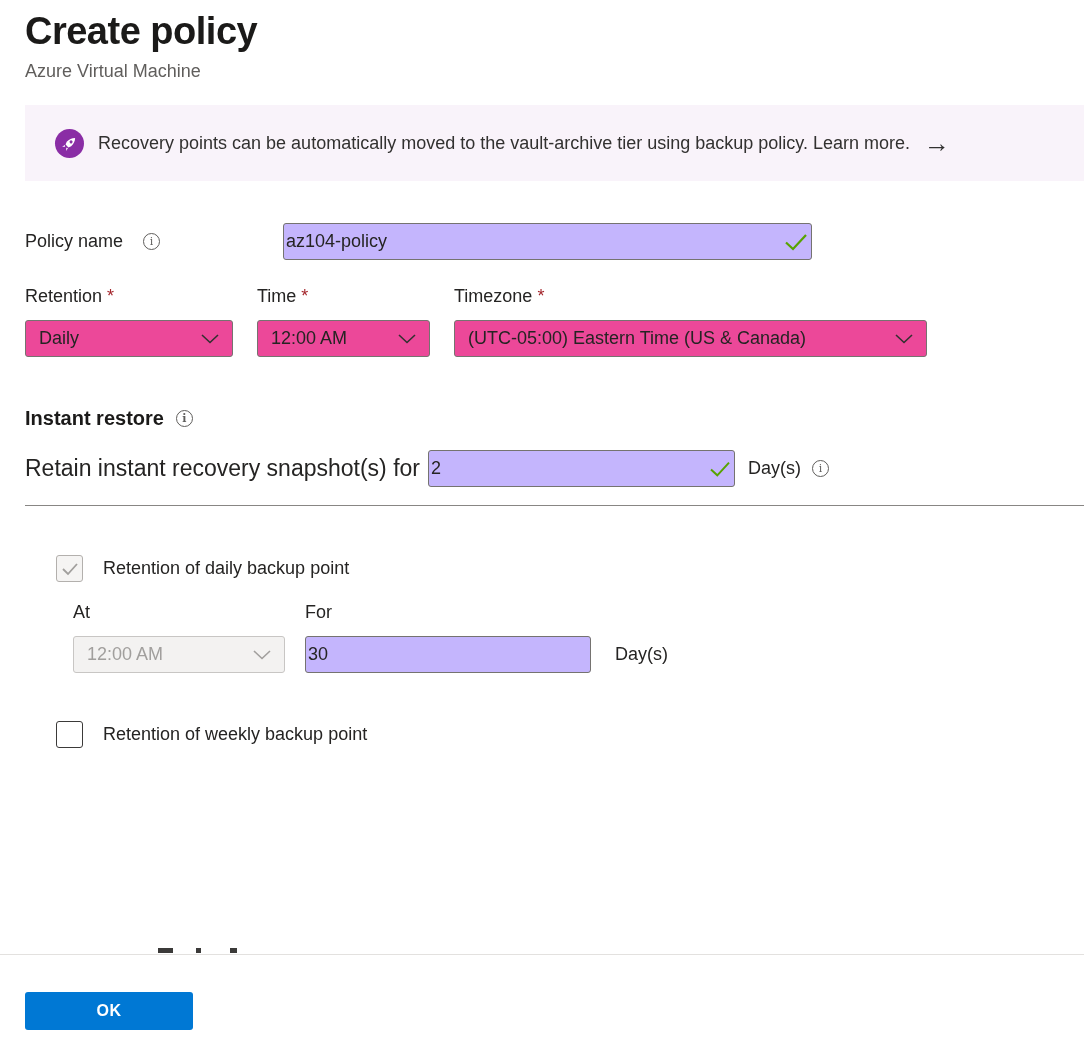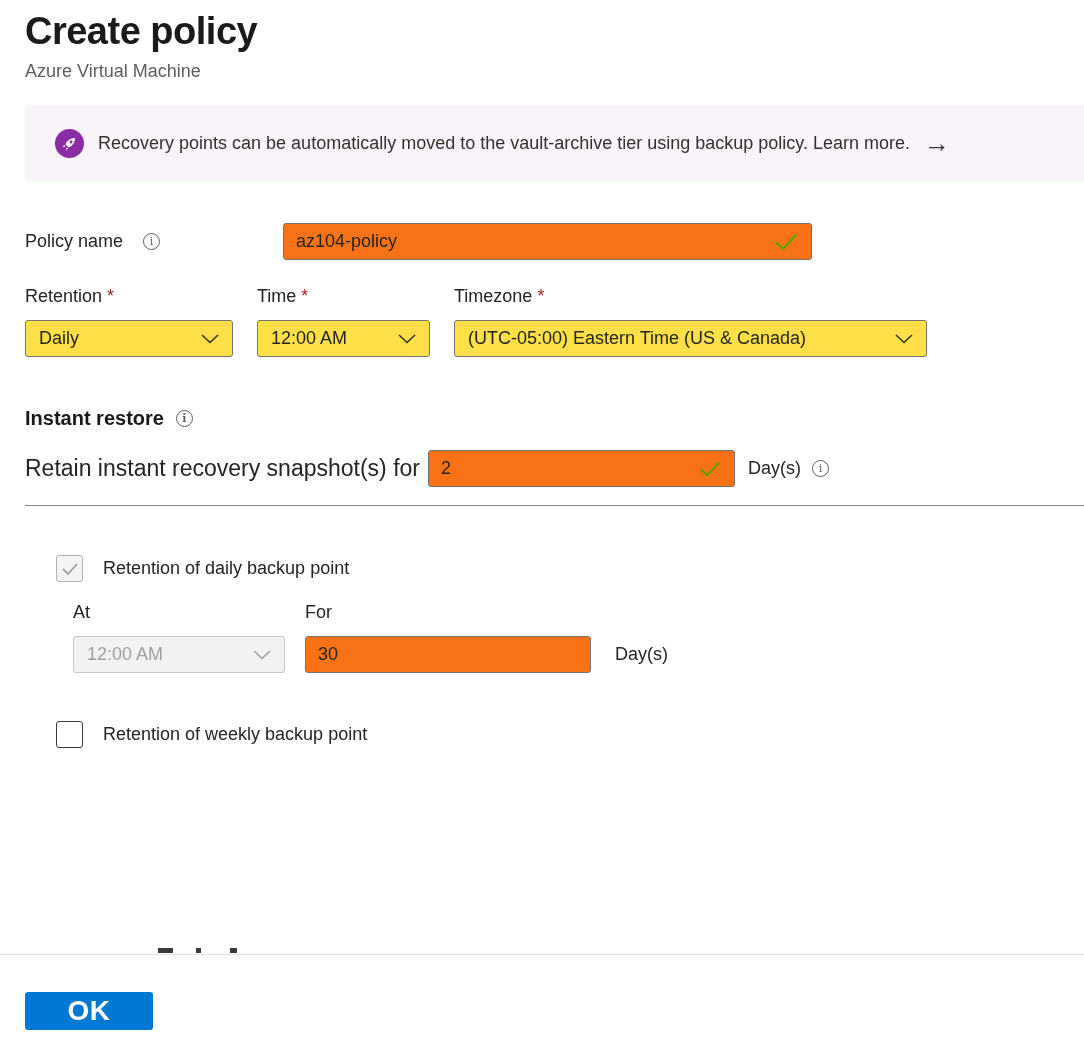--- a/index.html
+++ b/index.html
@@ -36,43 +36,43 @@
     display:inline-flex; align-items:center; justify-content:center;
     width:17px; height:17px; border:1px solid #5f5e5c; border-radius:50%;
     font-size:11px; color:#5f5e5c; font-family:"DejaVu Serif", serif;
     flex:0 0 17px;
   }
 
   .policy-row { margin:42px 0 0 25px; }
   .policy-label-wrap { width:258px; display:flex; align-items:center; gap:20px; }
 
   .text-input-wrap {
-    height:37px; border:1px solid #757370; border-radius:3px; background:#f97316;
-    display:flex; align-items:center; padding:0 12px;
+    height:37px; border:1px solid #757370; border-radius:3px; background:#c4b5fd;
+    display:flex; align-items:center; padding:0 2px;
   }
   .text-input-wrap input {
     border:none; outline:none; font-size:18px; color:#252423;
     font-family:"Liberation Sans", sans-serif; flex:1 1 auto; min-width:0;
     background:transparent;
   }
   .w-input-name { width:529px; }
   .w-input-retain { width:307px; }
   .w-input-for { width:286px; }
 
   .section-heading { font-size:20px; font-weight:700; color:#1b1a19; }
   .h-backup { margin:56px 0 0 25px; }
   .h-instant { margin:50px 0 0 25px; display:flex; align-items:center; gap:12px; }
   .h-retention { margin:50px 0 0 25px; }
 
   .fields-row { display:flex; margin:26px 0 0 25px; }
   .field { display:flex; flex-direction:column; }
   .field + .field { margin-left:24px; }
   .field-label { font-size:18px; margin-bottom:13px; display:flex; align-items:center; }
   .dropdown {
-    height:37px; border:1px solid #757370; border-radius:3px; background:#fde047;
+    height:37px; border:1px solid #757370; border-radius:3px; background:#ec4899;
     display:flex; align-items:center; justify-content:space-between;
     padding:0 13px; font-size:18px; cursor:pointer;
   }
   .dd-frequency { width:208px; }
   .dd-time { width:173px; }
   .dd-timezone { width:473px; }
   .dd-at { width:212px; }
   .dropdown.disabled {
     background:#f3f2f1; border-color:#c8c6c4; color:#a19f9d; cursor:default;
   }
@@ -109,23 +109,23 @@
   .frag { position:absolute; top:0; height:5px; background:#3b3a39; }
   .frag1 { left:158px; width:15px; }
   .frag2 { left:196px; width:5px; }
   .frag3 { left:230px; width:7px; }
 
   .footer {
     position:absolute; left:0; bottom:0; width:1084px; height:86px;
     background:#fff; border-top:1px solid #e3e1df;
   }
   .ok-button {
-    position:absolute; left:25px; top:37px; width:128px; height:38px;
+    position:absolute; left:25px; top:37px; width:168px; height:38px;
     background:#0078d4; color:#fff; border:none; border-radius:3px;
-    font-size:28px; font-weight:700; font-family:"Liberation Sans", sans-serif;
+    font-size:16px; font-weight:700; font-family:"Liberation Sans", sans-serif;
     cursor:pointer; letter-spacing:0.5px;
   }
 
   .chev { flex:0 0 auto; }
   .green-check { flex:0 0 auto; margin-left:8px; }
 </style>
 </head>
 <body>
 
 <div class="page">

